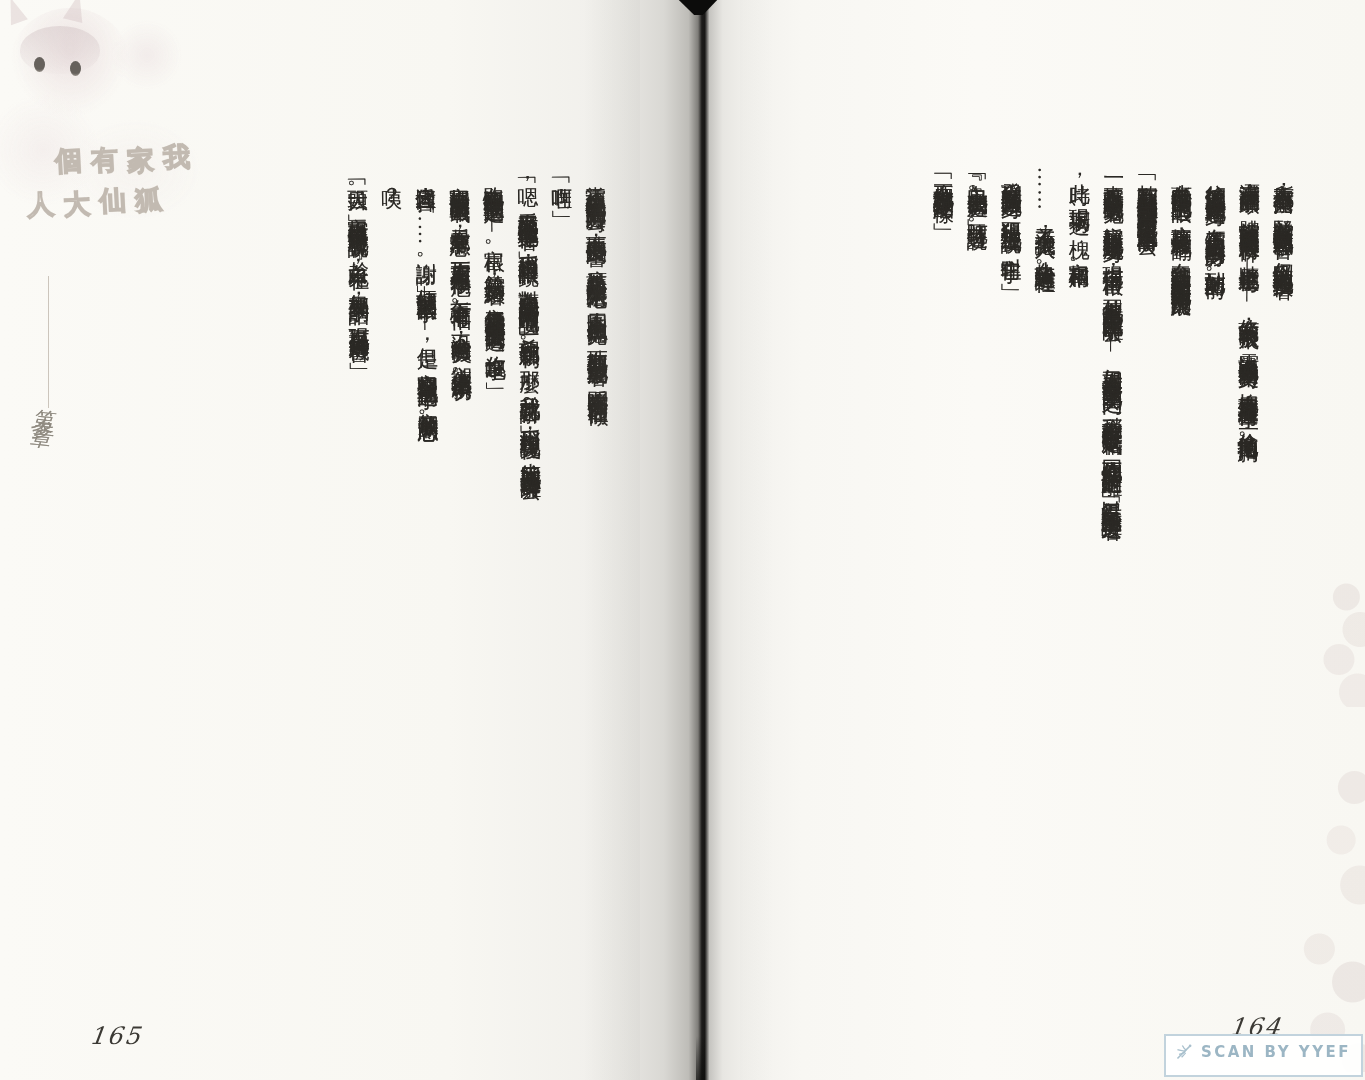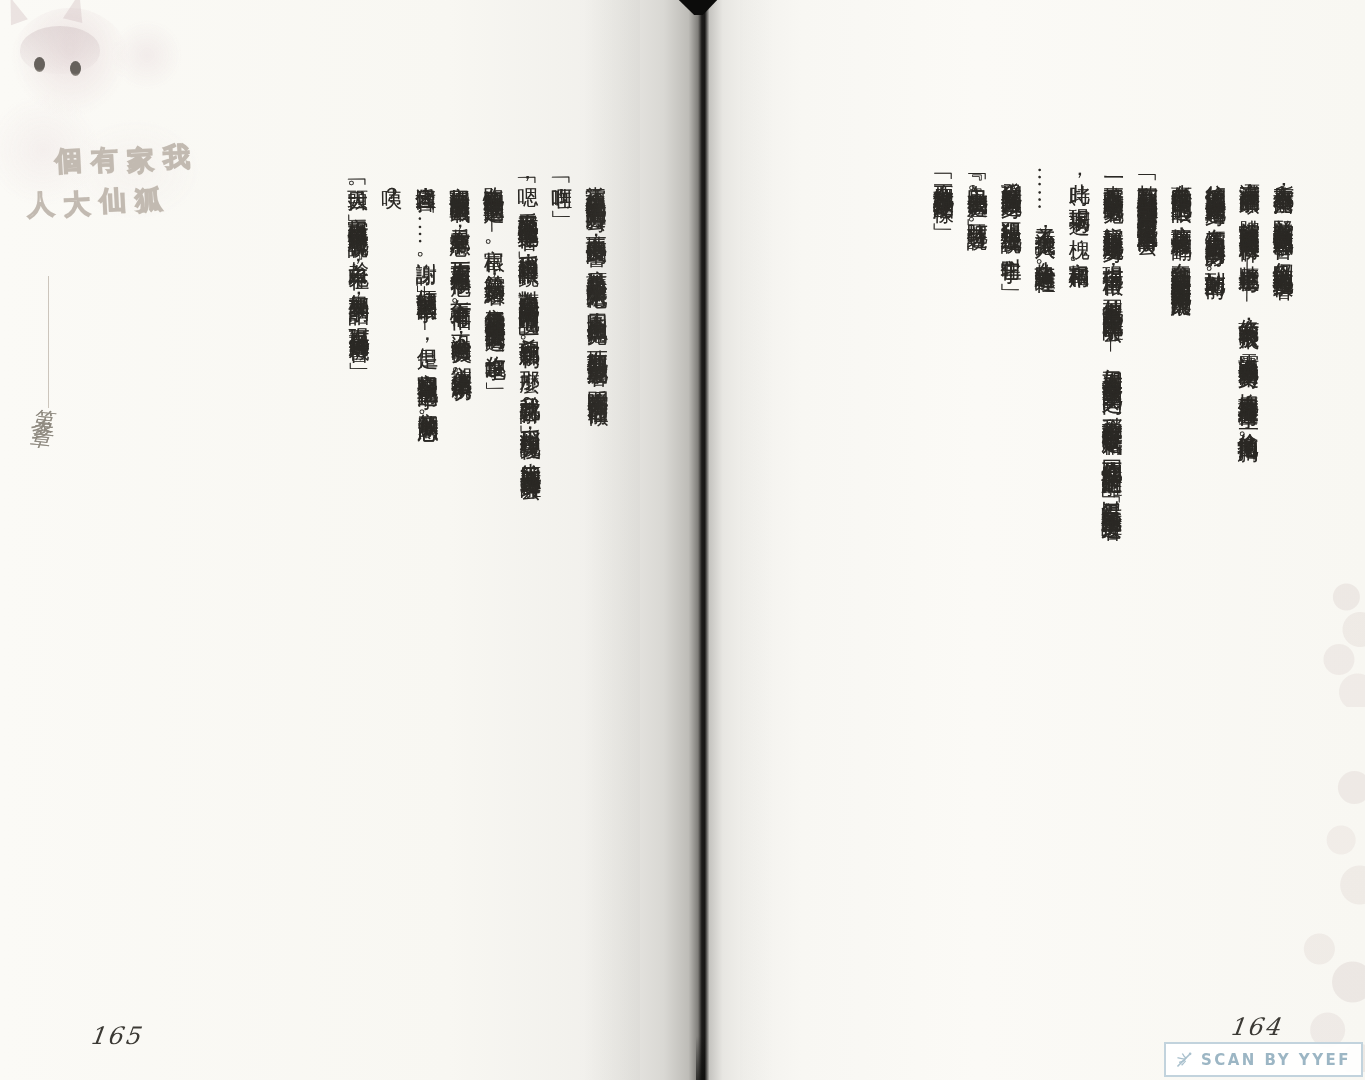--- a/index.html
+++ b/index.html
@@ -115,21 +115,21 @@
   .floral-3{left:542px;top:922px;width:83px;height:150px;
     background:
       radial-gradient(circle at 45% 18%,rgba(213,199,196,0.30) 15px,rgba(213,199,196,0) 16px),
       radial-gradient(circle at 85% 40%,rgba(208,194,191,0.34) 20px,rgba(208,194,191,0) 21px),
       radial-gradient(circle at 55% 72%,rgba(216,202,199,0.32) 17px,rgba(216,202,199,0) 18px),
       radial-gradient(circle at 92% 92%,rgba(208,194,191,0.32) 16px,rgba(208,194,191,0) 17px);}
   
   .watermark{
     position:absolute;right:2px;bottom:3px;height:27px;
     display:flex;align-items:center;gap:7px;
-    padding:2px 10px 2px 8px;
+    padding:2px 10px 10px 8px;
     background:rgba(255,255,255,0.92);
     border:2px solid #c2d3dd;
   }
   .watermark-label{
     font-family:"DejaVu Sans","Liberation Sans",sans-serif;
     font-weight:700;font-size:15px;letter-spacing:2.5px;color:#9cb6c4;
   }
   .dragonfly{display:block;}
 </style>
 </head>

